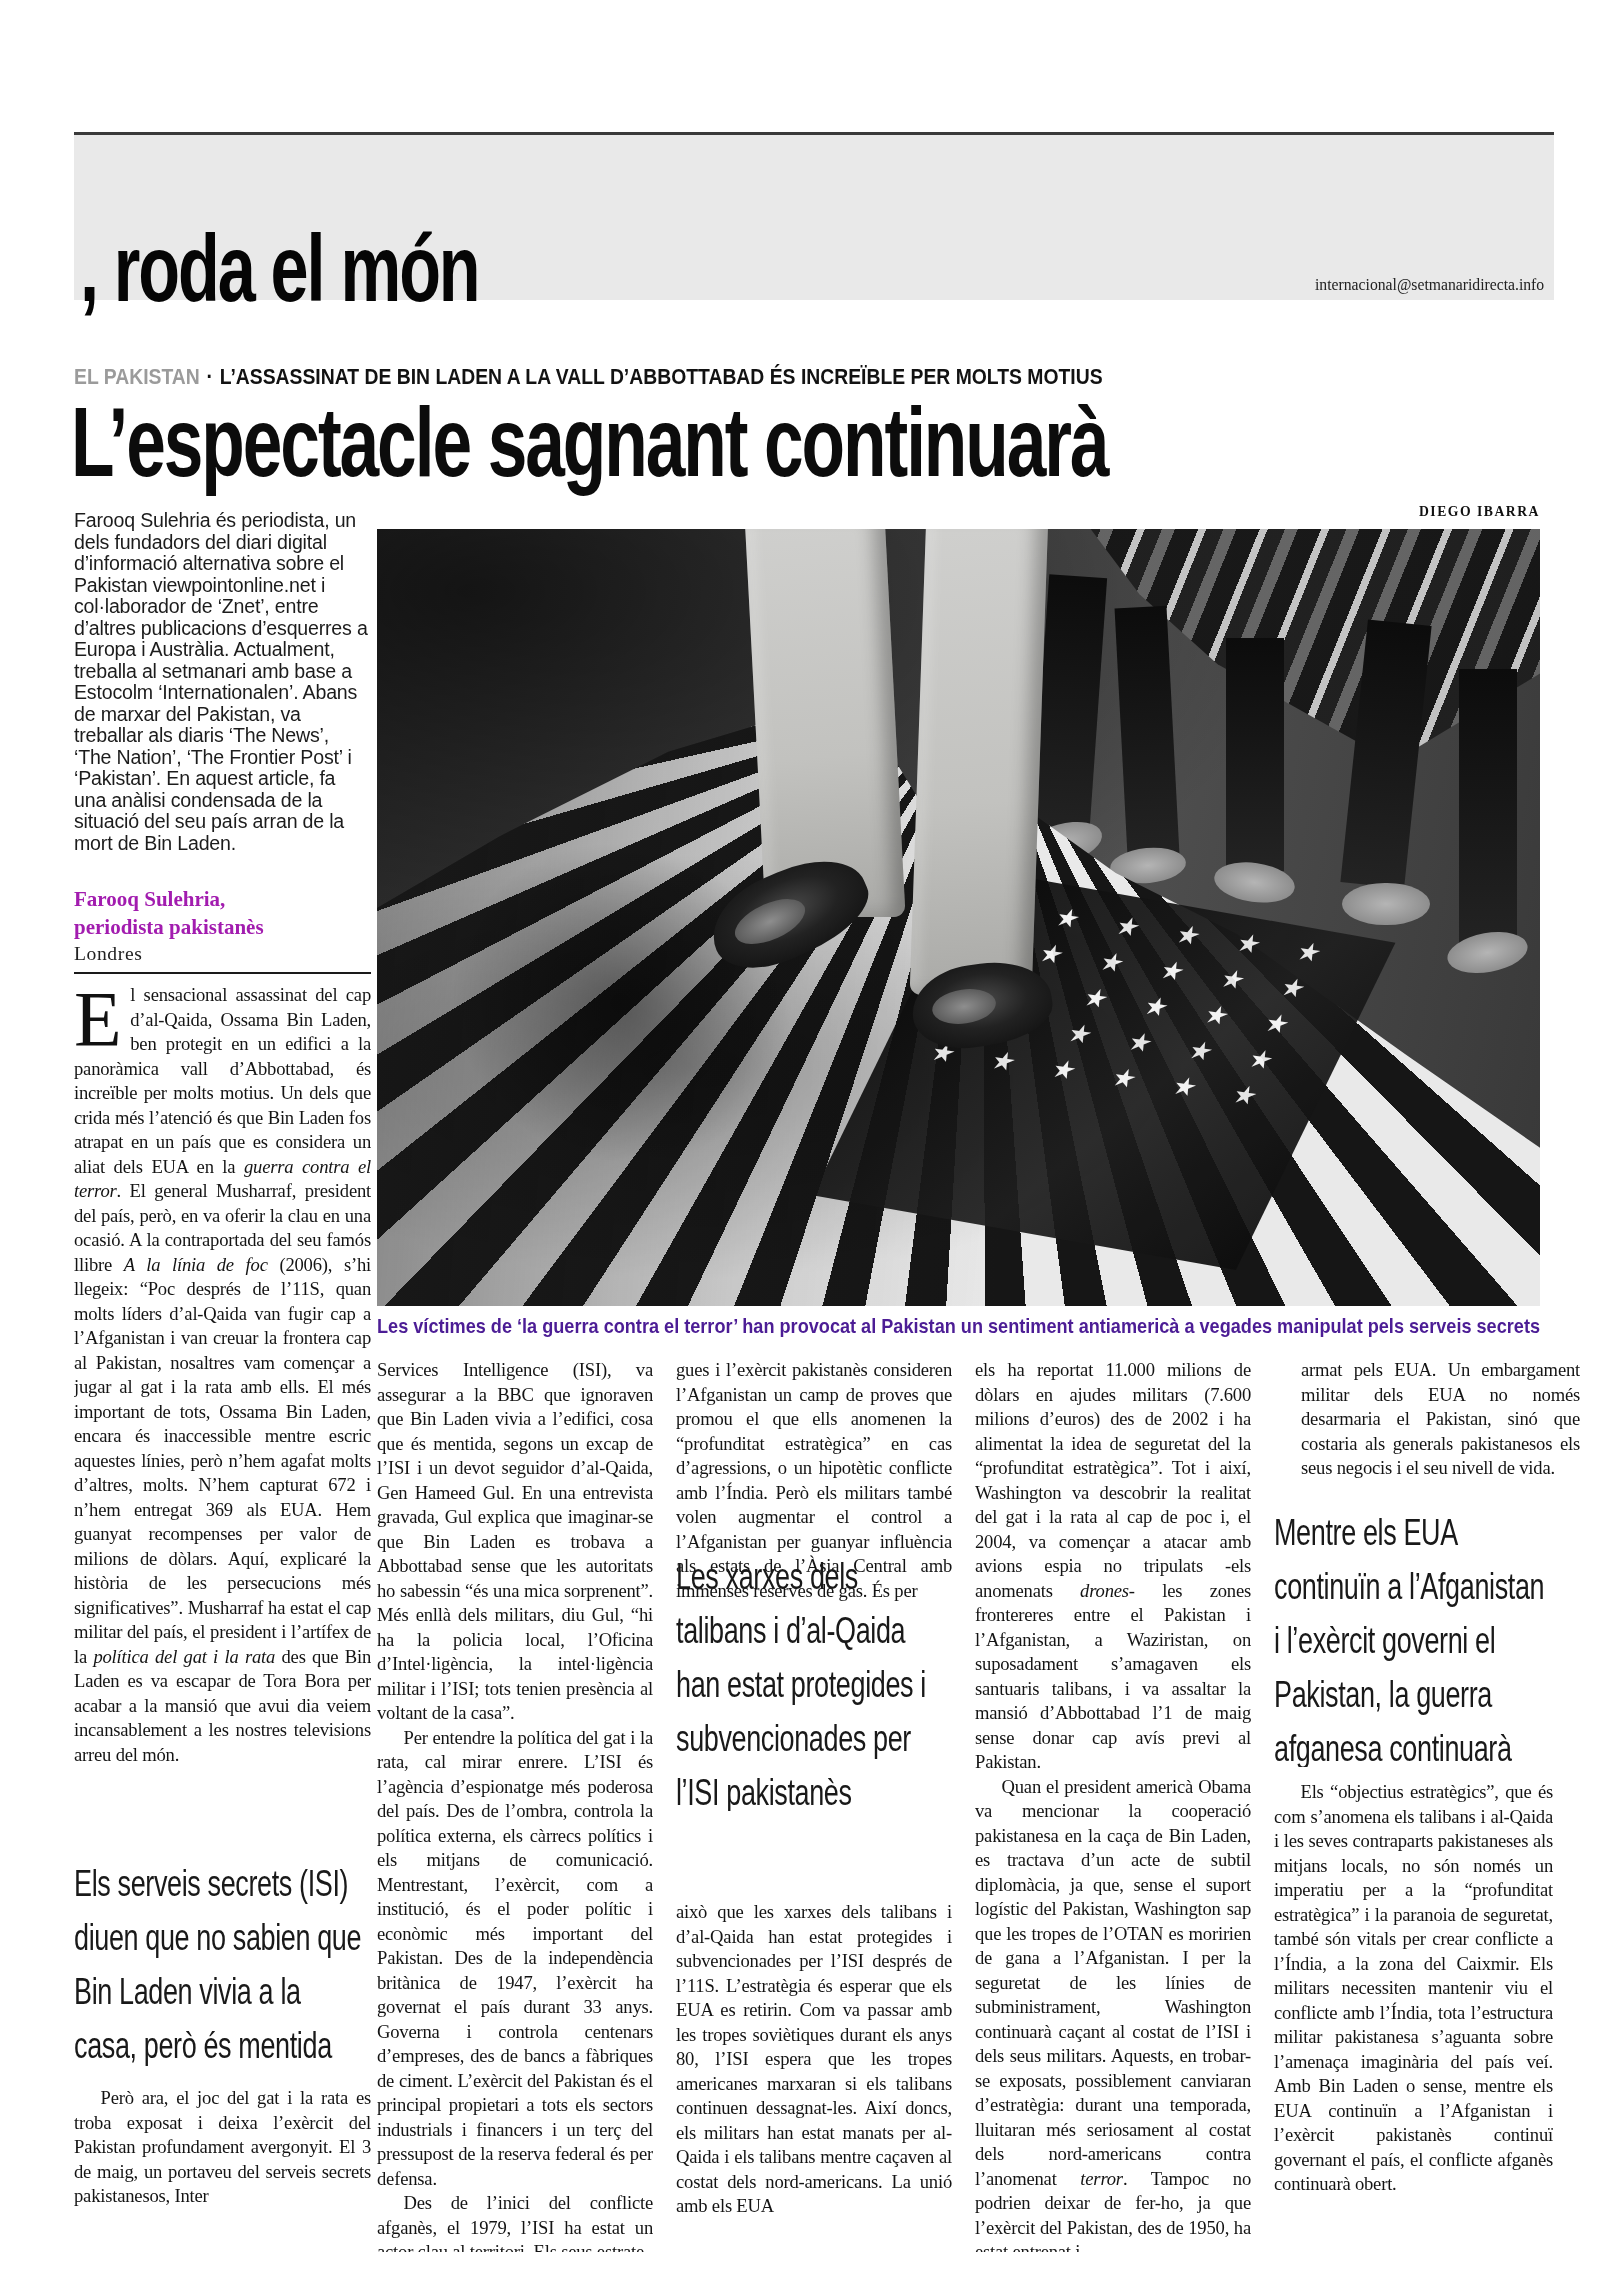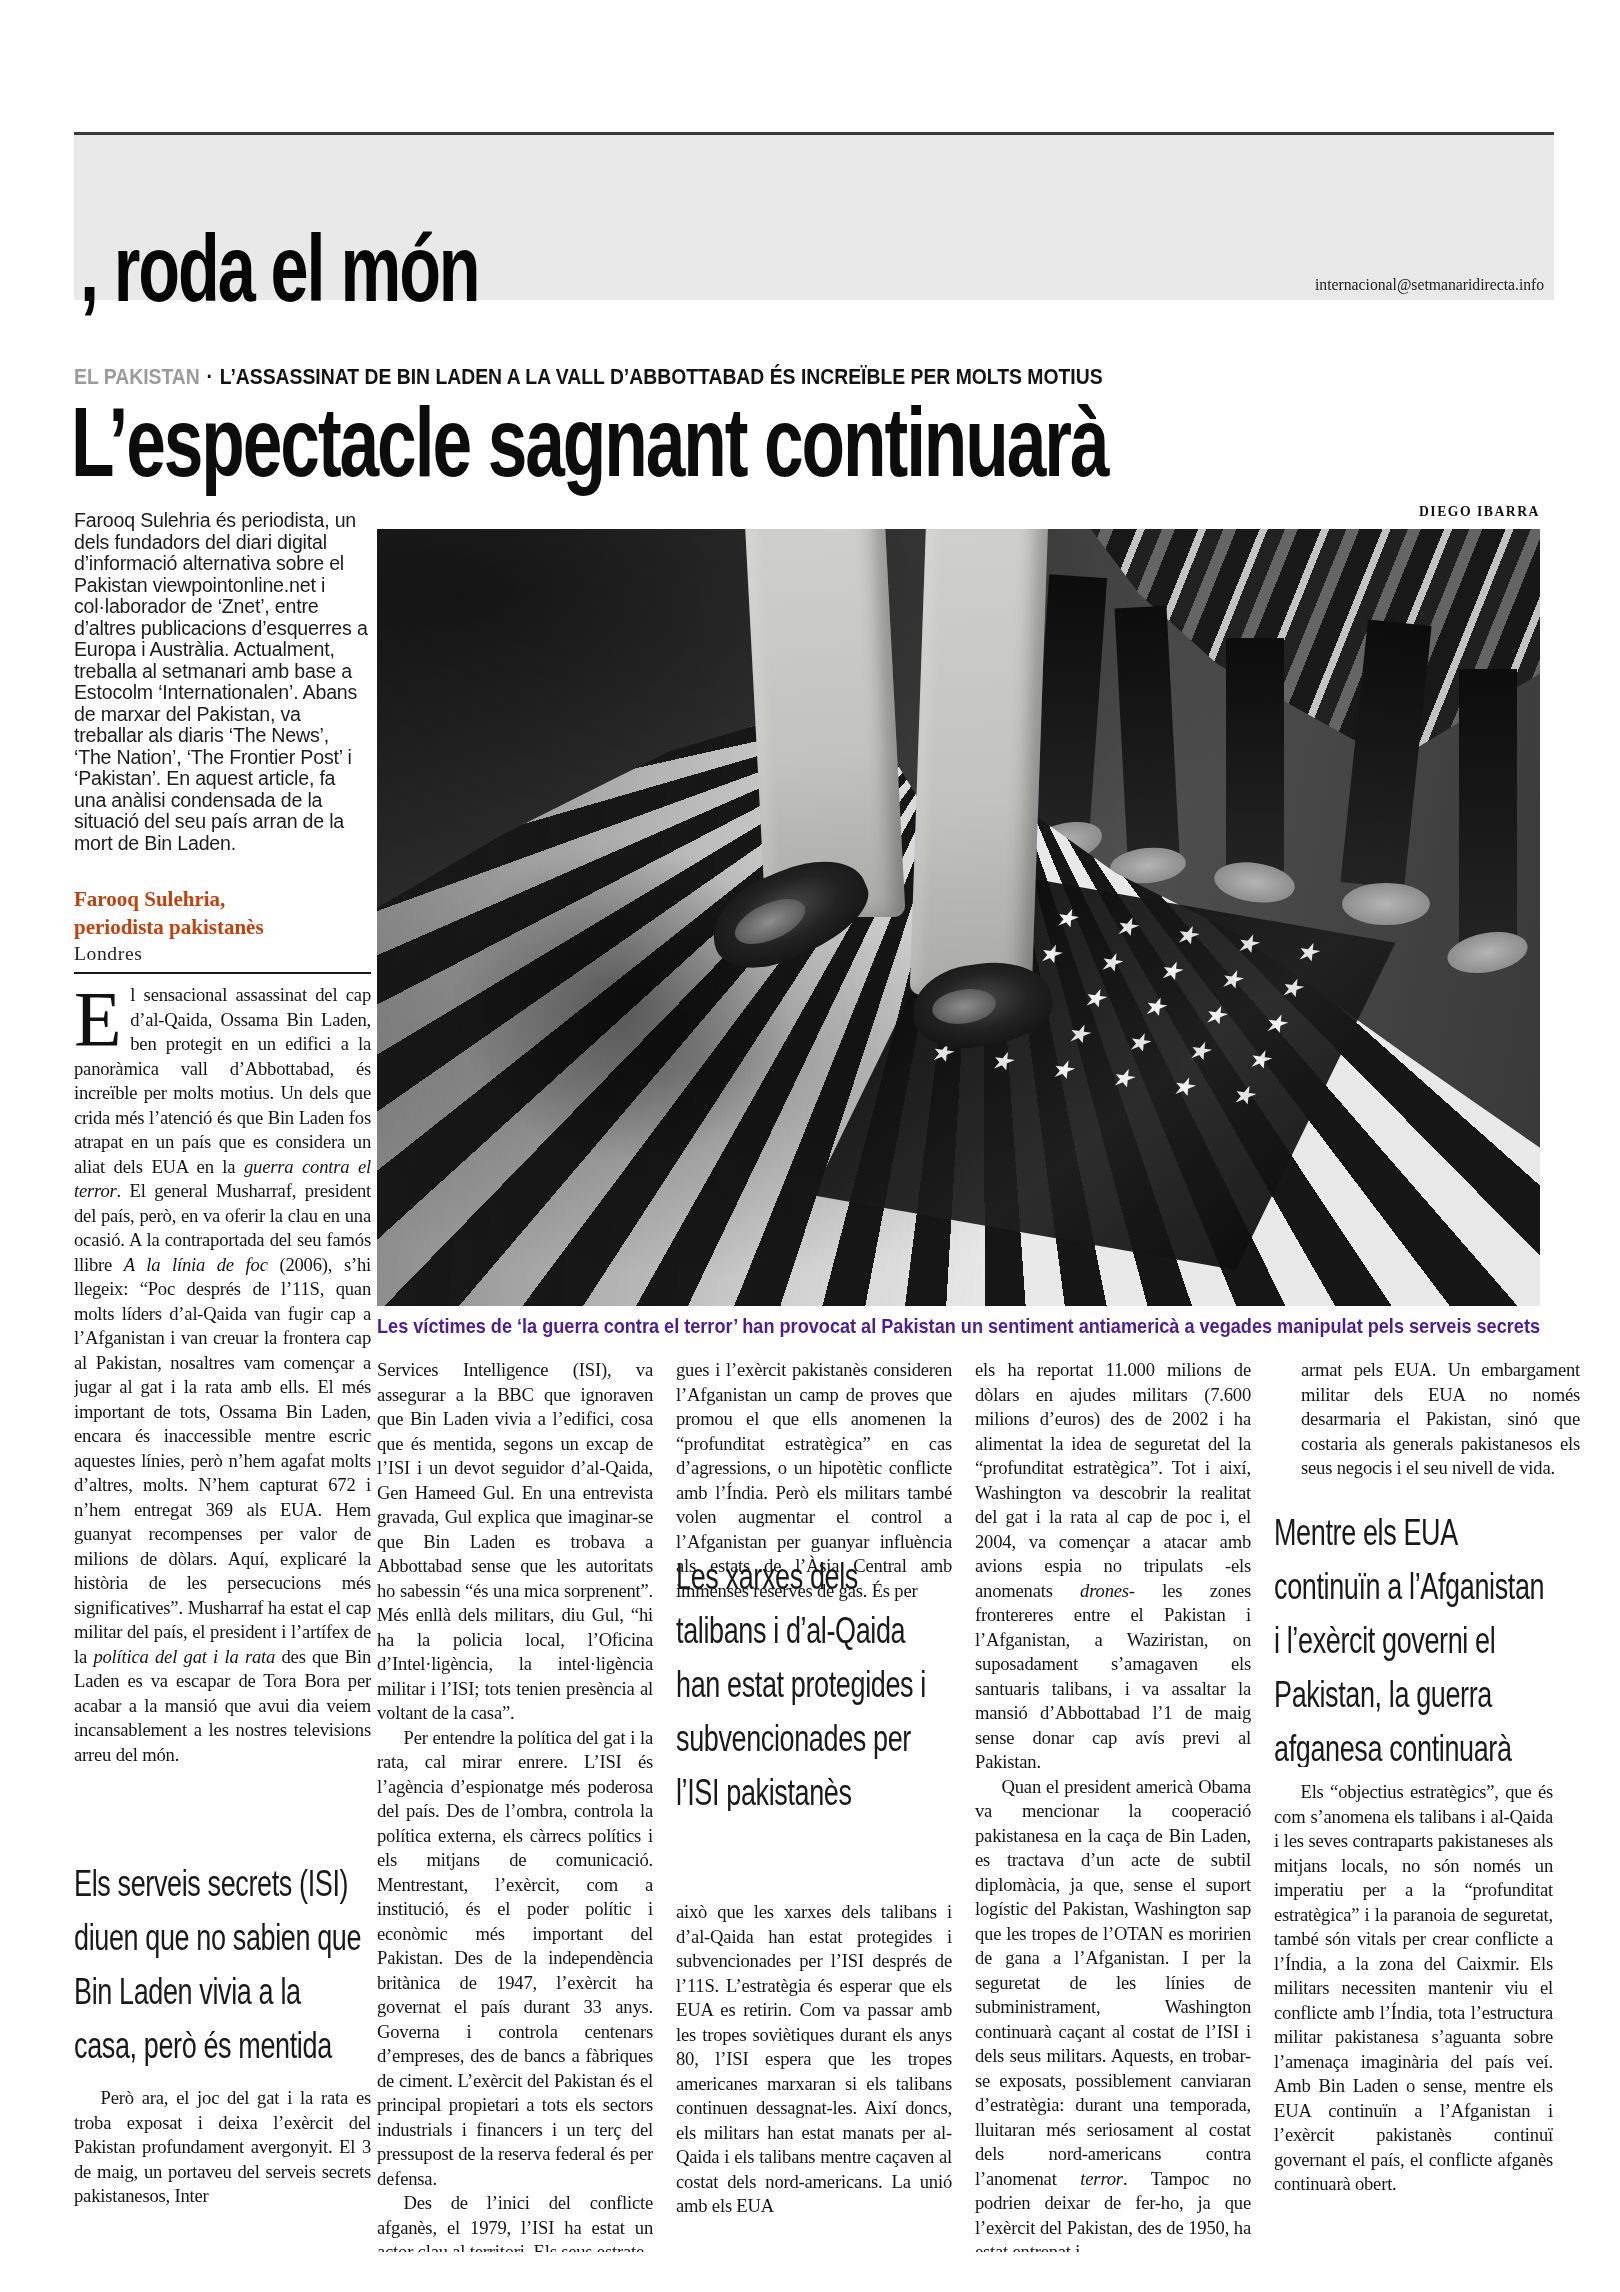--- a/index.html
+++ b/index.html
@@ -32,21 +32,21 @@
   .kicker-text{color:#121212;}
   .headline{position:absolute;top:392px;left:71px;margin:0;font-family:"Liberation Sans",sans-serif;
      font-weight:bold;font-size:99px;line-height:1;white-space:nowrap;color:#0c0c0c;}
   .headline-inner{display:inline-block;transform:scaleX(.72);transform-origin:0 0;letter-spacing:-2.9px;}
 
   
   .standfirst{position:absolute;top:510px;left:74px;width:297px;height:370px;overflow:hidden;
      font-family:"Liberation Sans",sans-serif;font-size:19.6px;line-height:21.5px;
      letter-spacing:-0.2px;color:#1c1c1c;}
   .byline{position:absolute;top:885px;left:74px;width:297px;font-weight:bold;
-     font-size:21px;line-height:28px;color:#c2410c;}
+     font-size:21px;line-height:28px;color:#a21caf;}
   .dateline{position:absolute;top:943px;left:74px;font-size:19.6px;letter-spacing:0.6px;color:#222;}
   .byline-rule{position:absolute;top:972px;left:74px;width:297px;height:2px;background:#1a1a1a;}
 
   
   .bcol{position:absolute;font-size:18.6px;line-height:24.5px;text-align:justify;color:#141414;
      letter-spacing:-0.2px;overflow:hidden;}
   .bcol p{margin:0;}
   .bcol p + p{text-indent:26.5px;}
   .ind{text-indent:26.5px;}
   .dropcap{float:left;font-size:78px;line-height:63px;padding:3.9px 8.8px 2px 0;color:#111;}

